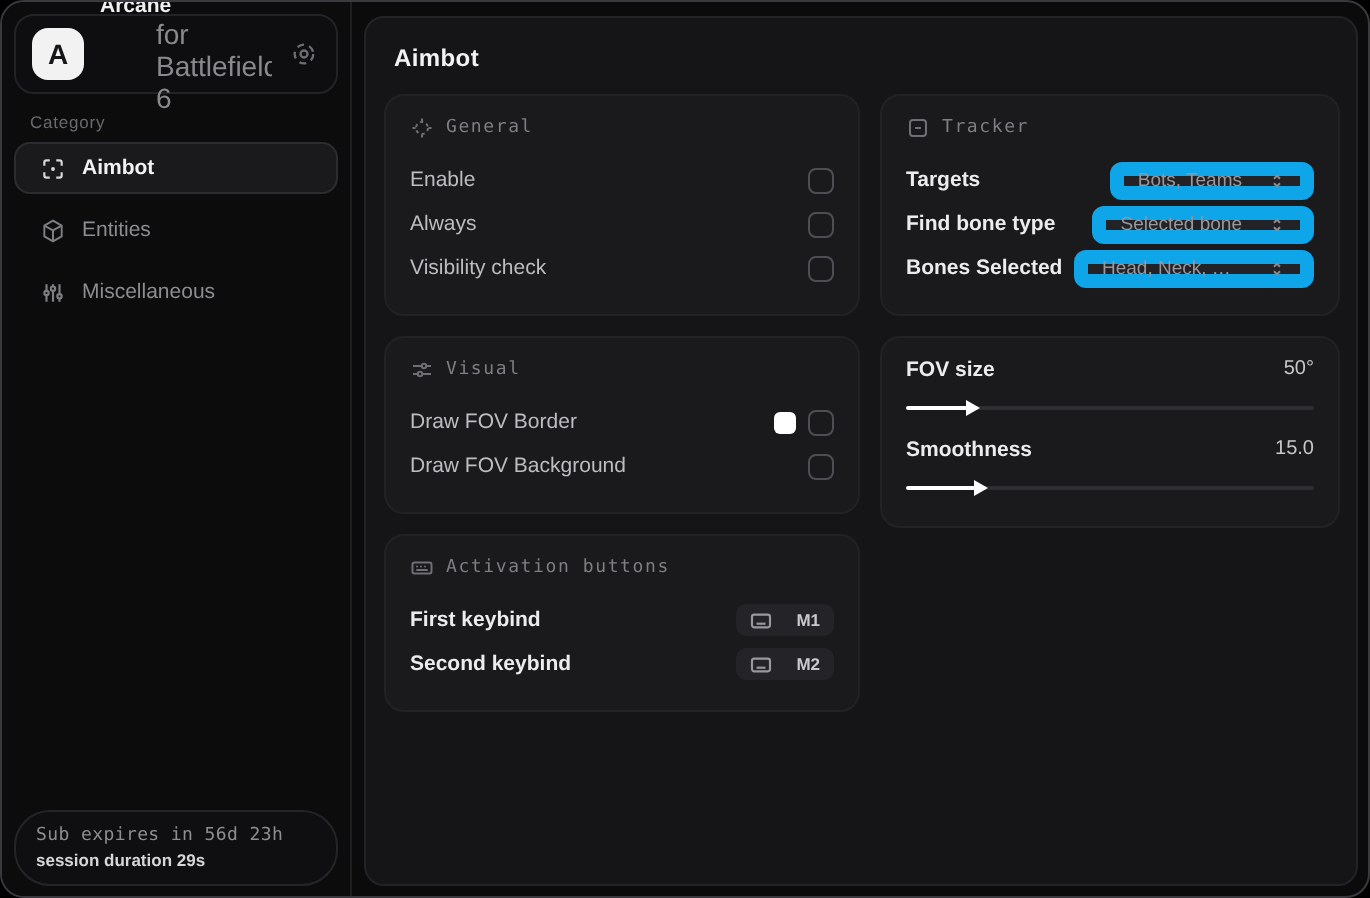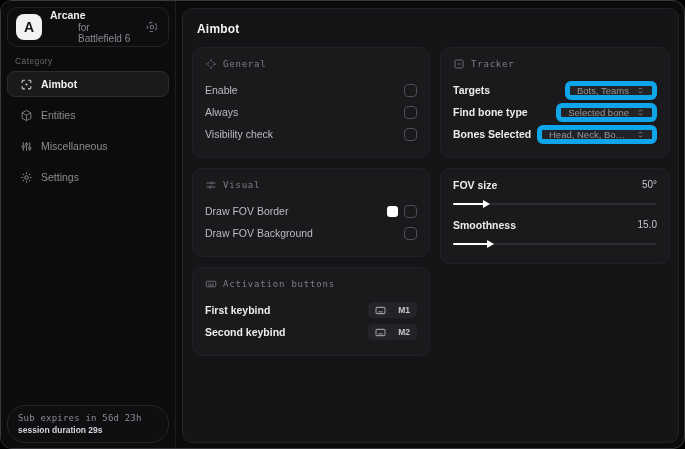--- a/index.html
+++ b/index.html
@@ -14,21 +14,21 @@
   .sidebar { position:absolute; left:0; top:0; bottom:0; width:175px;
              background:#0c0c0d; border-right:1px solid #1e1e21; }
   .brand-box { position:absolute; left:6px; top:6px; width:162px; height:40px;
                border:1px solid #232327; border-radius:10px; background:#0e0e10;
                display:flex; align-items:center; padding:0 8px; gap:8px; }
   .logo { width:26px; height:26px; border-radius:8px; background:#f2f2f3;
           color:#161618; font-weight:bold; font-size:14px;
           display:flex; align-items:center; justify-content:center; flex:0 0 auto; }
   .brand-text { flex:1; line-height:1.15; overflow:hidden; }
   .brand-name { font-size:10.5px; font-weight:bold; color:#f0f0f2; }
-  .brand-sub  { font-size:10px; color:#8a8a8e;padding-left:28px; }
+  .brand-sub  { font-size:14px; color:#8a8a8e;padding-left:28px; }
   .sync-btn { width:16px; height:16px; color:#6d6d72; display:flex; align-items:center;
               justify-content:center; cursor:pointer; flex:0 0 auto; }
 
   .category { position:absolute; left:14px; top:55px; font-size:8.5px; color:#69696e;
               letter-spacing:.4px; }
   .nav { position:absolute; left:6px; top:70px; width:162px; }
   .nav-item { height:26px; margin-bottom:5px; border-radius:8px; display:flex;
               align-items:center; gap:8px; padding:0 12px; color:#8c8c91;
               font-size:10.5px; cursor:pointer; border:1px solid transparent; }
   .nav-item .nicon { width:13px; height:13px; display:flex; align-items:center; color:#7d7d82; }
@@ -64,22 +64,22 @@
   .checkbox { width:13px; height:13px; border:1.5px solid #4e4e54; border-radius:4px;
               background:transparent; cursor:pointer; flex:0 0 auto; }
   .ctrl-group { display:flex; align-items:center; gap:6px; }
   .swatch { width:11px; height:11px; border-radius:3px; cursor:pointer; flex:0 0 auto; }
 
   .kbd-pill { display:flex; align-items:center; gap:12px; background:#242428;
               border-radius:5px; height:16px; padding:0 7px; cursor:pointer; }
   .kbd-pill .kicon { width:11px; height:9px; color:#98989d; display:flex; align-items:center; }
   .kbd-pill .ktext { font-size:8.5px; font-weight:bold; color:#c9c9cd; }
 
-  .select-pill { display:flex; align-items:center; gap:7px; background:#232327;
-                 border:5px solid #0ea5e9; border-radius:6px; height:19px;
+  .select-pill { display:flex; align-items:center; gap:13px; background:#232327;
+                 border:7px solid #0ea5e9; border-radius:6px; height:19px;
                  padding:0 7px; cursor:pointer; max-width:158px; }
   .select-pill .stext { font-size:9.5px; color:#97979c; white-space:nowrap;
                         overflow:hidden; text-overflow:ellipsis; }
   .select-pill .sicon { width:9px; height:11px; color:#8a8a8f; display:flex;
                         align-items:center; flex:0 0 auto; }
 
   .slider-group { margin-bottom:10px; }
   .slider-group:last-child { margin-bottom:2px; }
   .sg-top { display:flex; justify-content:space-between; align-items:flex-start; min-height:18px; }
   .sg-value { font-size:10px; color:#c6c6cb; }
@@ -138,29 +138,20 @@
         <span class="nicon">
           <svg width="13" height="13" viewBox="0 0 24 24" fill="none" stroke="currentColor" stroke-width="2">
             <path d="M6 4v6M6 14v6M12 4v2M12 10v10M18 4v9M18 17v3"></path>
             <circle cx="6" cy="12" r="2"></circle>
               <circle cx="12" cy="8" r="2"></circle>
               <circle cx="18" cy="15" r="2"></circle>
           </svg>
         </span>
         <span>Miscellaneous</span>
       </div>
-      <div class="nav-item">
-        <span class="nicon">
-          <svg width="13" height="13" viewBox="0 0 24 24" fill="none" stroke="currentColor" stroke-width="2">
-            <circle cx="12" cy="12" r="3.2"></circle>
-            <path d="M12 2.5v3M12 18.5v3M2.5 12h3M18.5 12h3M5.2 5.2l2.1 2.1M16.7 16.7l2.1 2.1M18.8 5.2l-2.1 2.1M7.3 16.7l-2.1 2.1"></path>
-          </svg>
-        </span>
-        <span>Settings</span>
-      </div>
     </div>
 
     <div class="sub-box">
       <div class="sub-line1 mono">Sub expires in 56d 23h</div>
       <div class="sub-line2">session duration 29s</div>
     </div>
   </div>
 
   <div class="main-panel">
     <div class="page-title">Aimbot</div>

